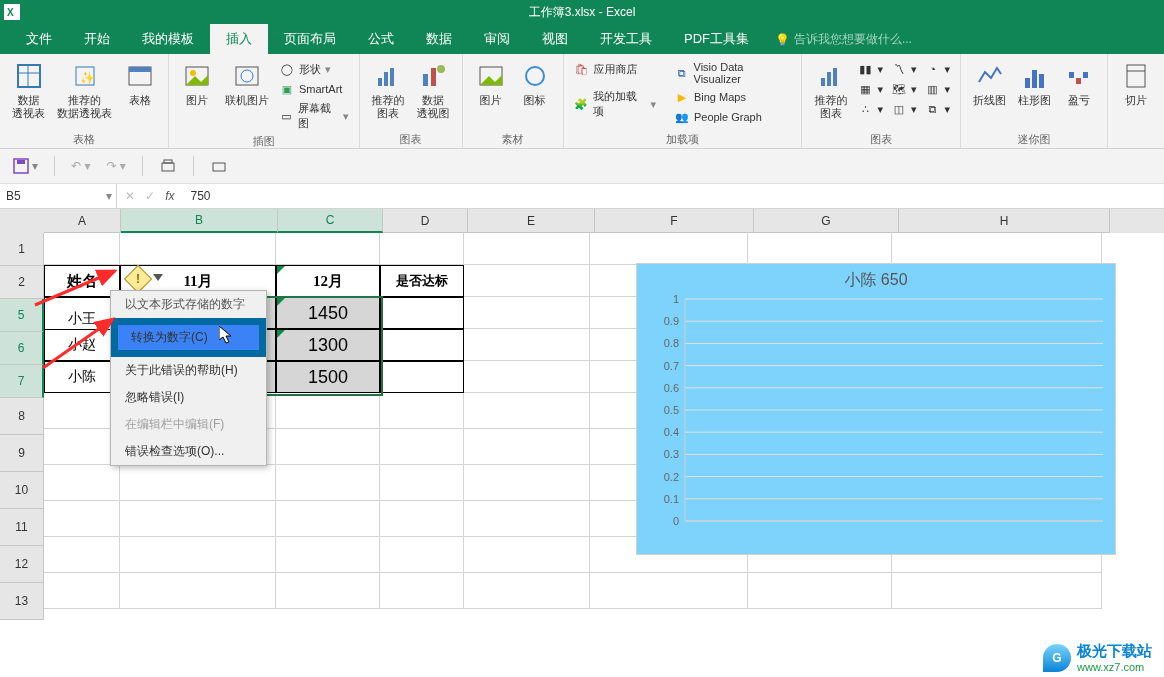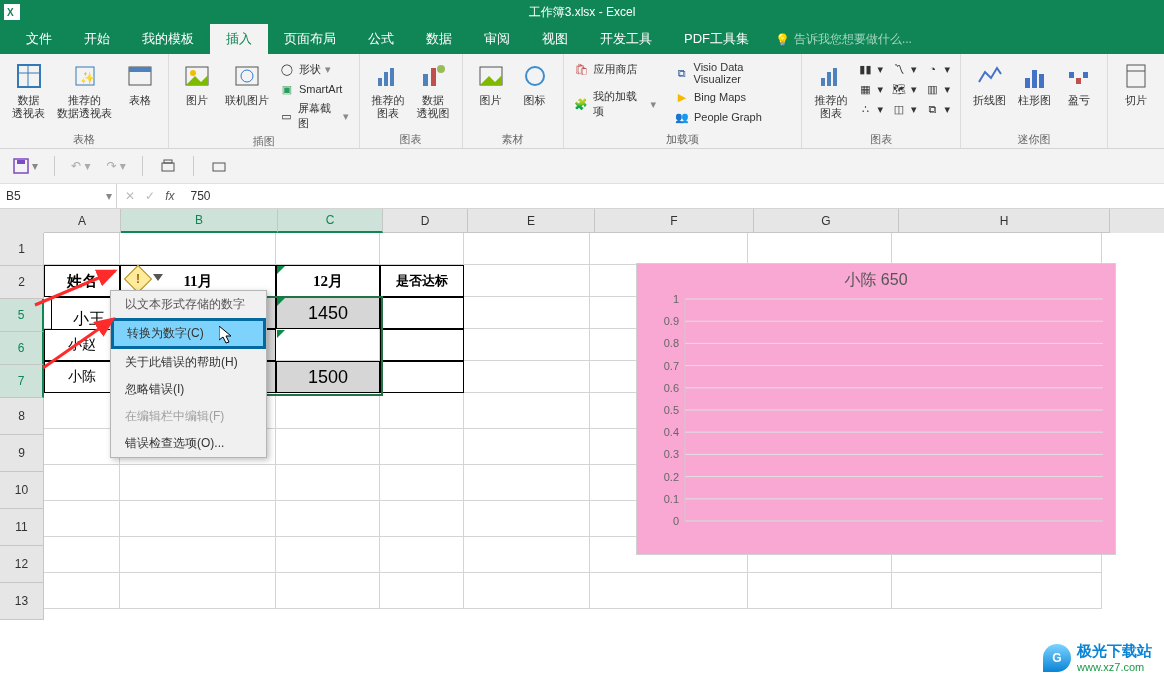--- a/index.html
+++ b/index.html
@@ -255,29 +255,29 @@
     z-index: 50;
     font-size: 12px;
     min-width: 155px;
   }
   .ctx-menu .ctx-item {
     padding: 5px 14px;
     cursor: pointer;
     color: #333;
   }
   .ctx-menu .ctx-item.disabled { color: #9f9f9f; }
-  .ctx-menu .ctx-item.highlight { background: #7dd3fc; border:3px solid #0369a1; padding:4px 13px;}
+  .ctx-menu .ctx-item.highlight { background: #3b82f6; border:7px solid #0369a1; padding:4px 13px;}
   .ctx-menu .ctx-item.head { color:#555; }
   .arrow {
     position: absolute;
     z-index: 60;
   }
   .chart-box {
     position: absolute;
-    background: #f9a8d4;
+    background: #7dd3fc;
     border: 1px solid #d0d0d0;
   }
   .chart-title {
     text-align: center;
     font-size: 16px;
     color: #555;
     padding-top: 6px;
   }
   .watermark {
     position: absolute;
@@ -724,26 +724,27 @@
       <div class="cell" style="left: 232px; top: 340px; width: 104px; height: 36px;"></div>
       <div class="cell" style="left: 336px; top: 340px; width: 84px; height: 36px;"></div>
       <div class="cell" style="left: 420px; top: 340px; width: 126px; height: 36px;"></div>
       <div class="cell" style="left: 546px; top: 340px; width: 158px; height: 36px;"></div>
       <div class="cell" style="left: 704px; top: 340px; width: 144px; height: 36px;"></div>
       <div class="cell" style="left: 848px; top: 340px; width: 210px; height: 36px;"></div>
       <div class="cell" style="left: 0px; top: 32px; width: 76px; height: 32px; font-weight: bold; border: 1px solid rgb(0, 0, 0); font-size: 15px; font-family: KaiTi, STKaiti, serif;">姓名</div>
       <div class="cell" style="left: 76px; top: 32px; width: 156px; height: 32px; font-weight: bold; border: 1px solid rgb(0, 0, 0); font-size: 15px; font-family: KaiTi, STKaiti, serif;">11月</div>
       <div class="cell" style="left: 232px; top: 32px; width: 104px; height: 32px; font-weight: bold; border: 1px solid rgb(0, 0, 0); font-size: 15px; font-family: KaiTi, STKaiti, serif;">12月</div>
       <div class="cell" style="left: 336px; top: 32px; width: 84px; height: 32px; font-weight: bold; border: 1px solid rgb(0, 0, 0); font-size: 13px;">是否达标</div>
-      <div class="cell" style="left: 7px; top: 64px; width: 76px; height: 44px; border: 1px solid rgb(0, 0, 0); font-size: 16px;">小王</div>
+      <div class="cell" style="left: 0px; top: 64px; width: 76px; height: 44px; border: 1px solid rgb(0, 0, 0); font-size: 14px;">小王</div>
       <div class="cell" style="left: 76px; top: 64px; width: 156px; height: 32px; background: rgb(214, 214, 214); border: 1px solid rgb(0, 0, 0); font-size: 18px; font-family: SimHei, sans-serif;">750</div>
       <div class="cell" style="left: 232px; top: 64px; width: 104px; height: 32px; background: rgb(214, 214, 214); border: 1px solid rgb(0, 0, 0); font-size: 18px; font-family: SimHei, sans-serif;">1450</div>
       <div class="cell" style="left: 336px; top: 64px; width: 84px; height: 32px; border: 1px solid rgb(0, 0, 0);"></div>
       <div class="cell" style="left: 0px; top: 96px; width: 76px; height: 32px; border: 1px solid rgb(0, 0, 0); font-size: 14px;">小赵</div>
       <div class="cell" style="left: 76px; top: 96px; width: 156px; height: 32px; background: rgb(214, 214, 214); border: 1px solid rgb(0, 0, 0); font-size: 18px; font-family: SimHei, sans-serif;"></div>
+      <div class="cell" style="left: 232px; top: 96px; width: 104px; height: 32px; background: rgb(214, 214, 214); border: 1px solid rgb(0, 0, 0); font-size: 18px; font-family: SimHei, sans-serif;">1300</div>
       <div class="cell" style="left: 336px; top: 96px; width: 84px; height: 32px; border: 1px solid rgb(0, 0, 0);"></div>
       <div class="cell" style="left: 0px; top: 128px; width: 76px; height: 32px; border: 1px solid rgb(0, 0, 0); font-size: 14px;">小陈</div>
       <div class="cell" style="left: 76px; top: 128px; width: 156px; height: 32px; background: rgb(214, 214, 214); border: 1px solid rgb(0, 0, 0); font-size: 18px; font-family: SimHei, sans-serif;"></div>
       <div class="cell" style="left: 232px; top: 128px; width: 104px; height: 32px; background: rgb(214, 214, 214); border: 1px solid rgb(0, 0, 0); font-size: 18px; font-family: SimHei, sans-serif;">1500</div>
       <div class="cell" style="left: 336px; top: 128px; width: 84px; height: 32px; border: 1px solid rgb(0, 0, 0);"></div>
       <div class="selection-border" style="left: 75px; top: 63px; width: 260px; height: 96px;"></div>
     </div>
 
   <div class="chart-box" style="left:636px; top:54px; width:478px; height:290px;">
     <div class="chart-title">小陈 650</div>

